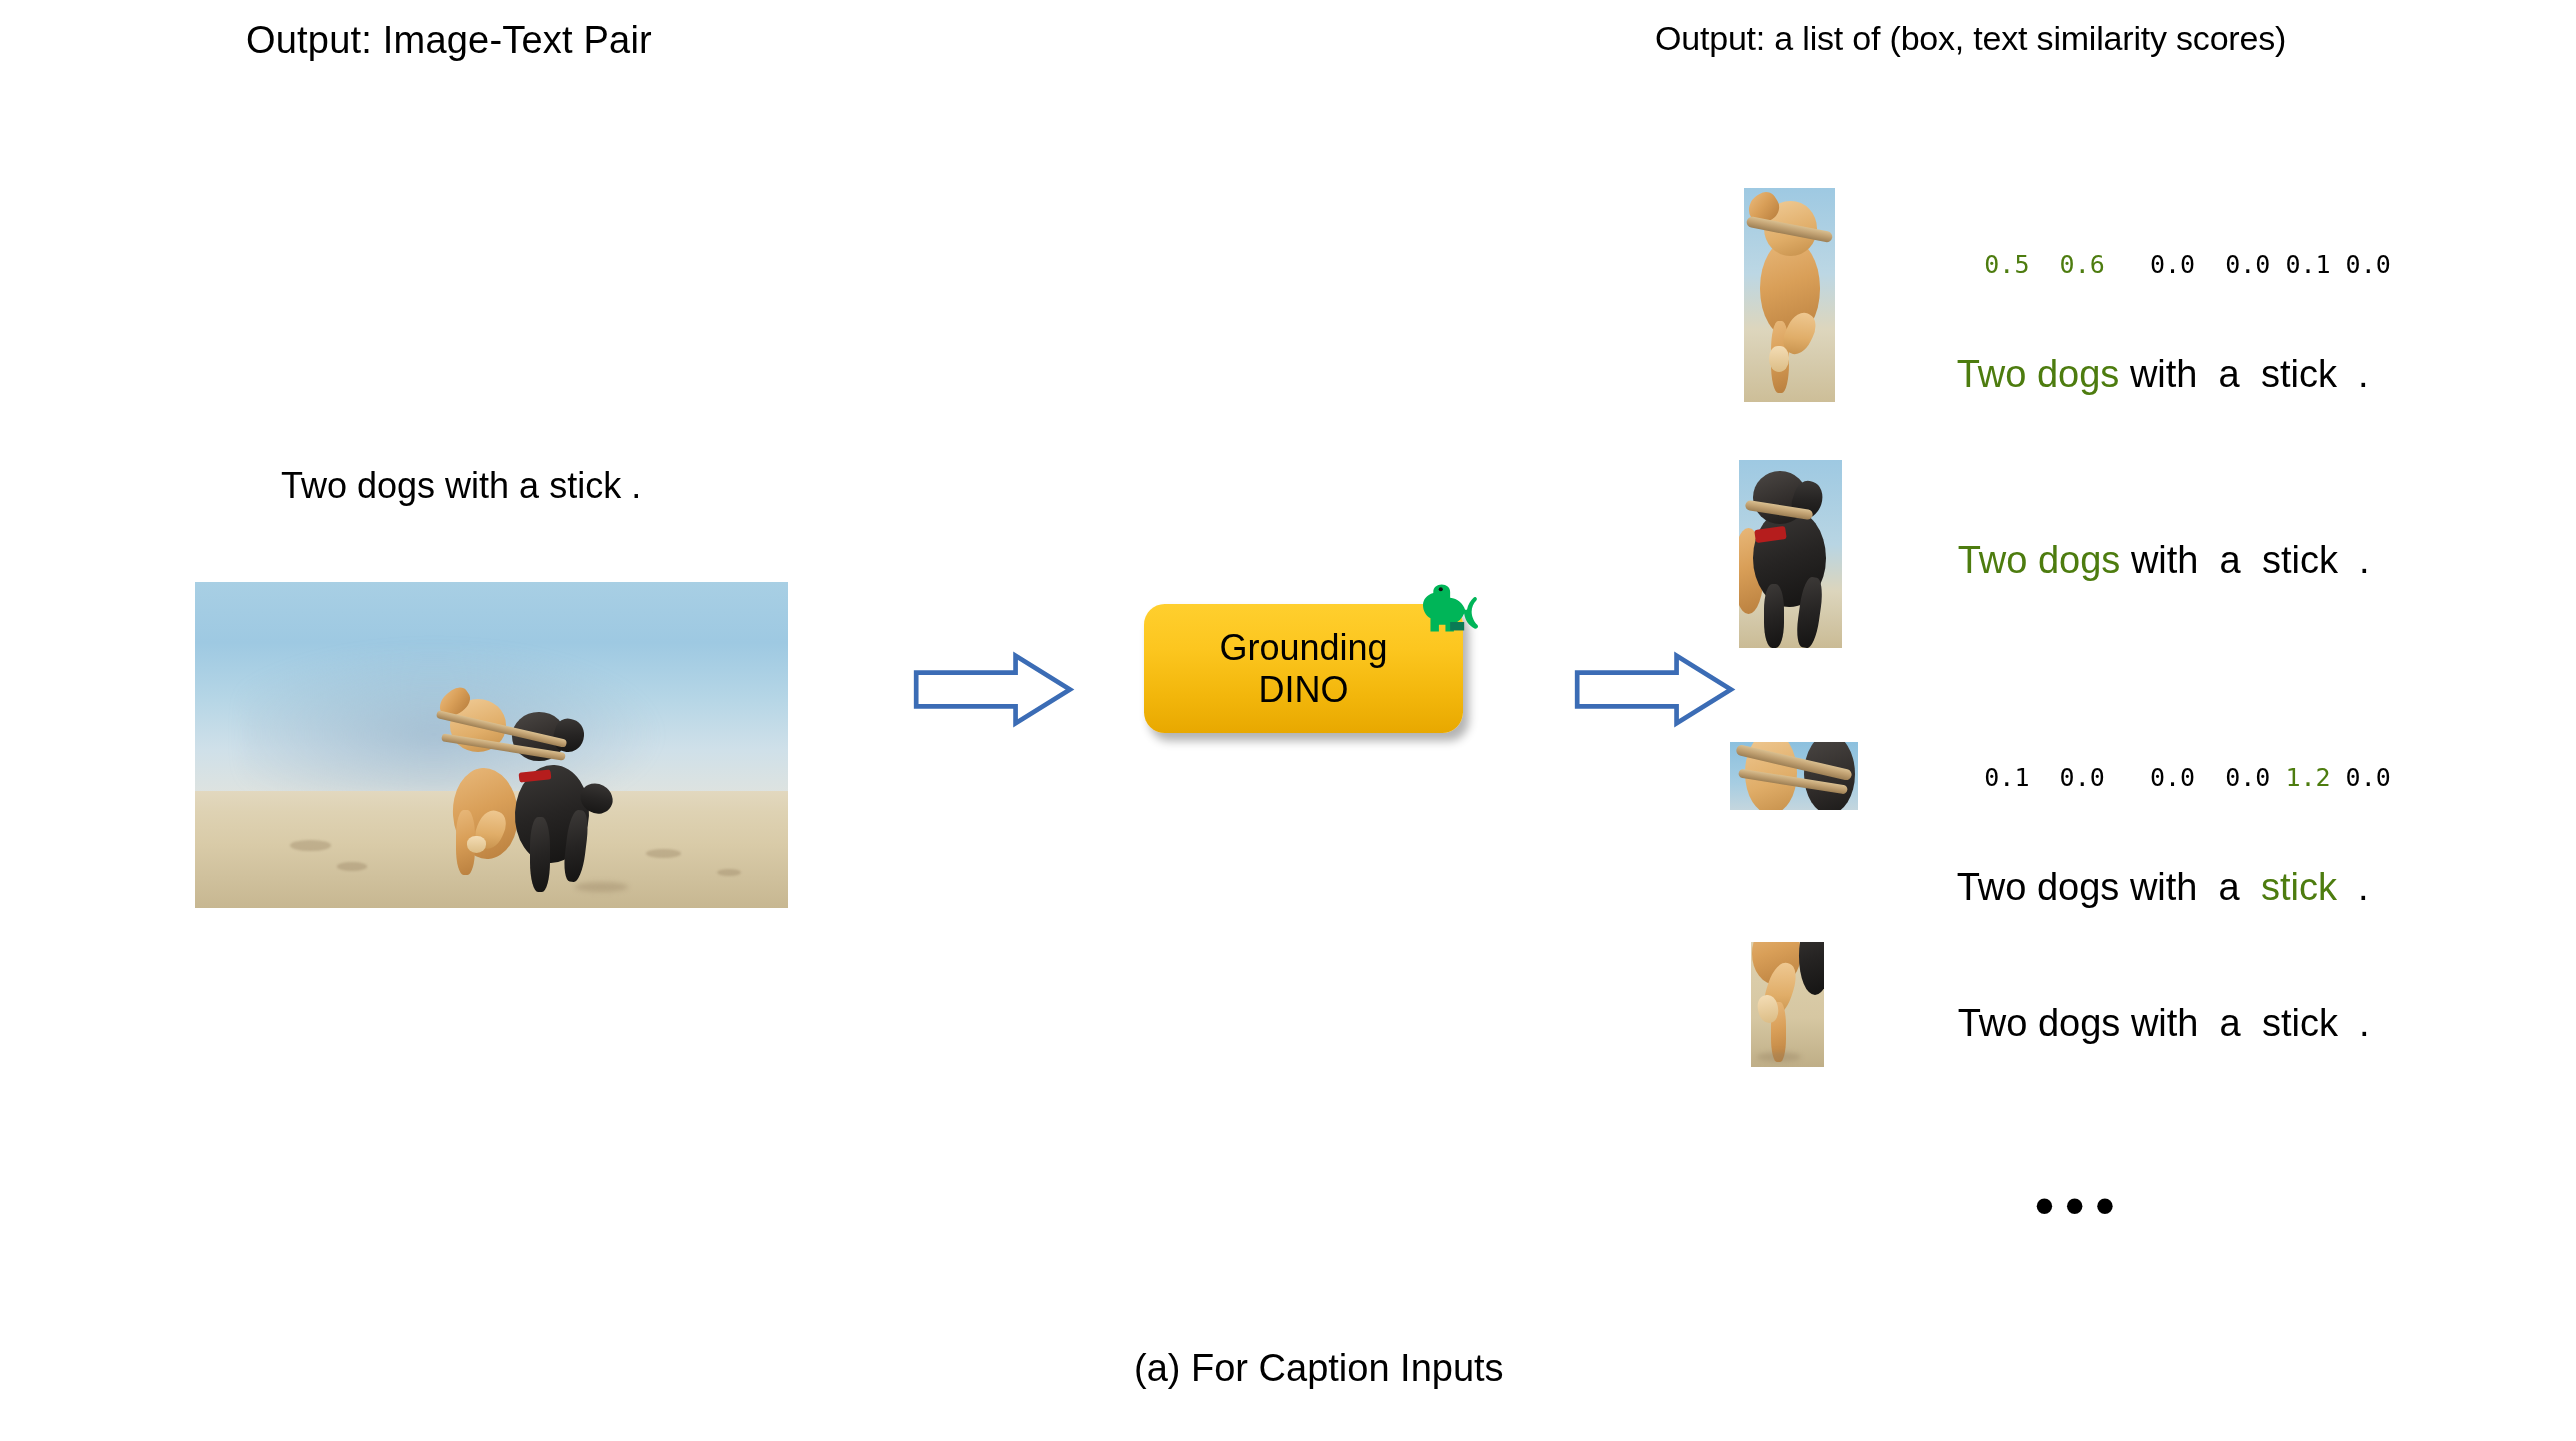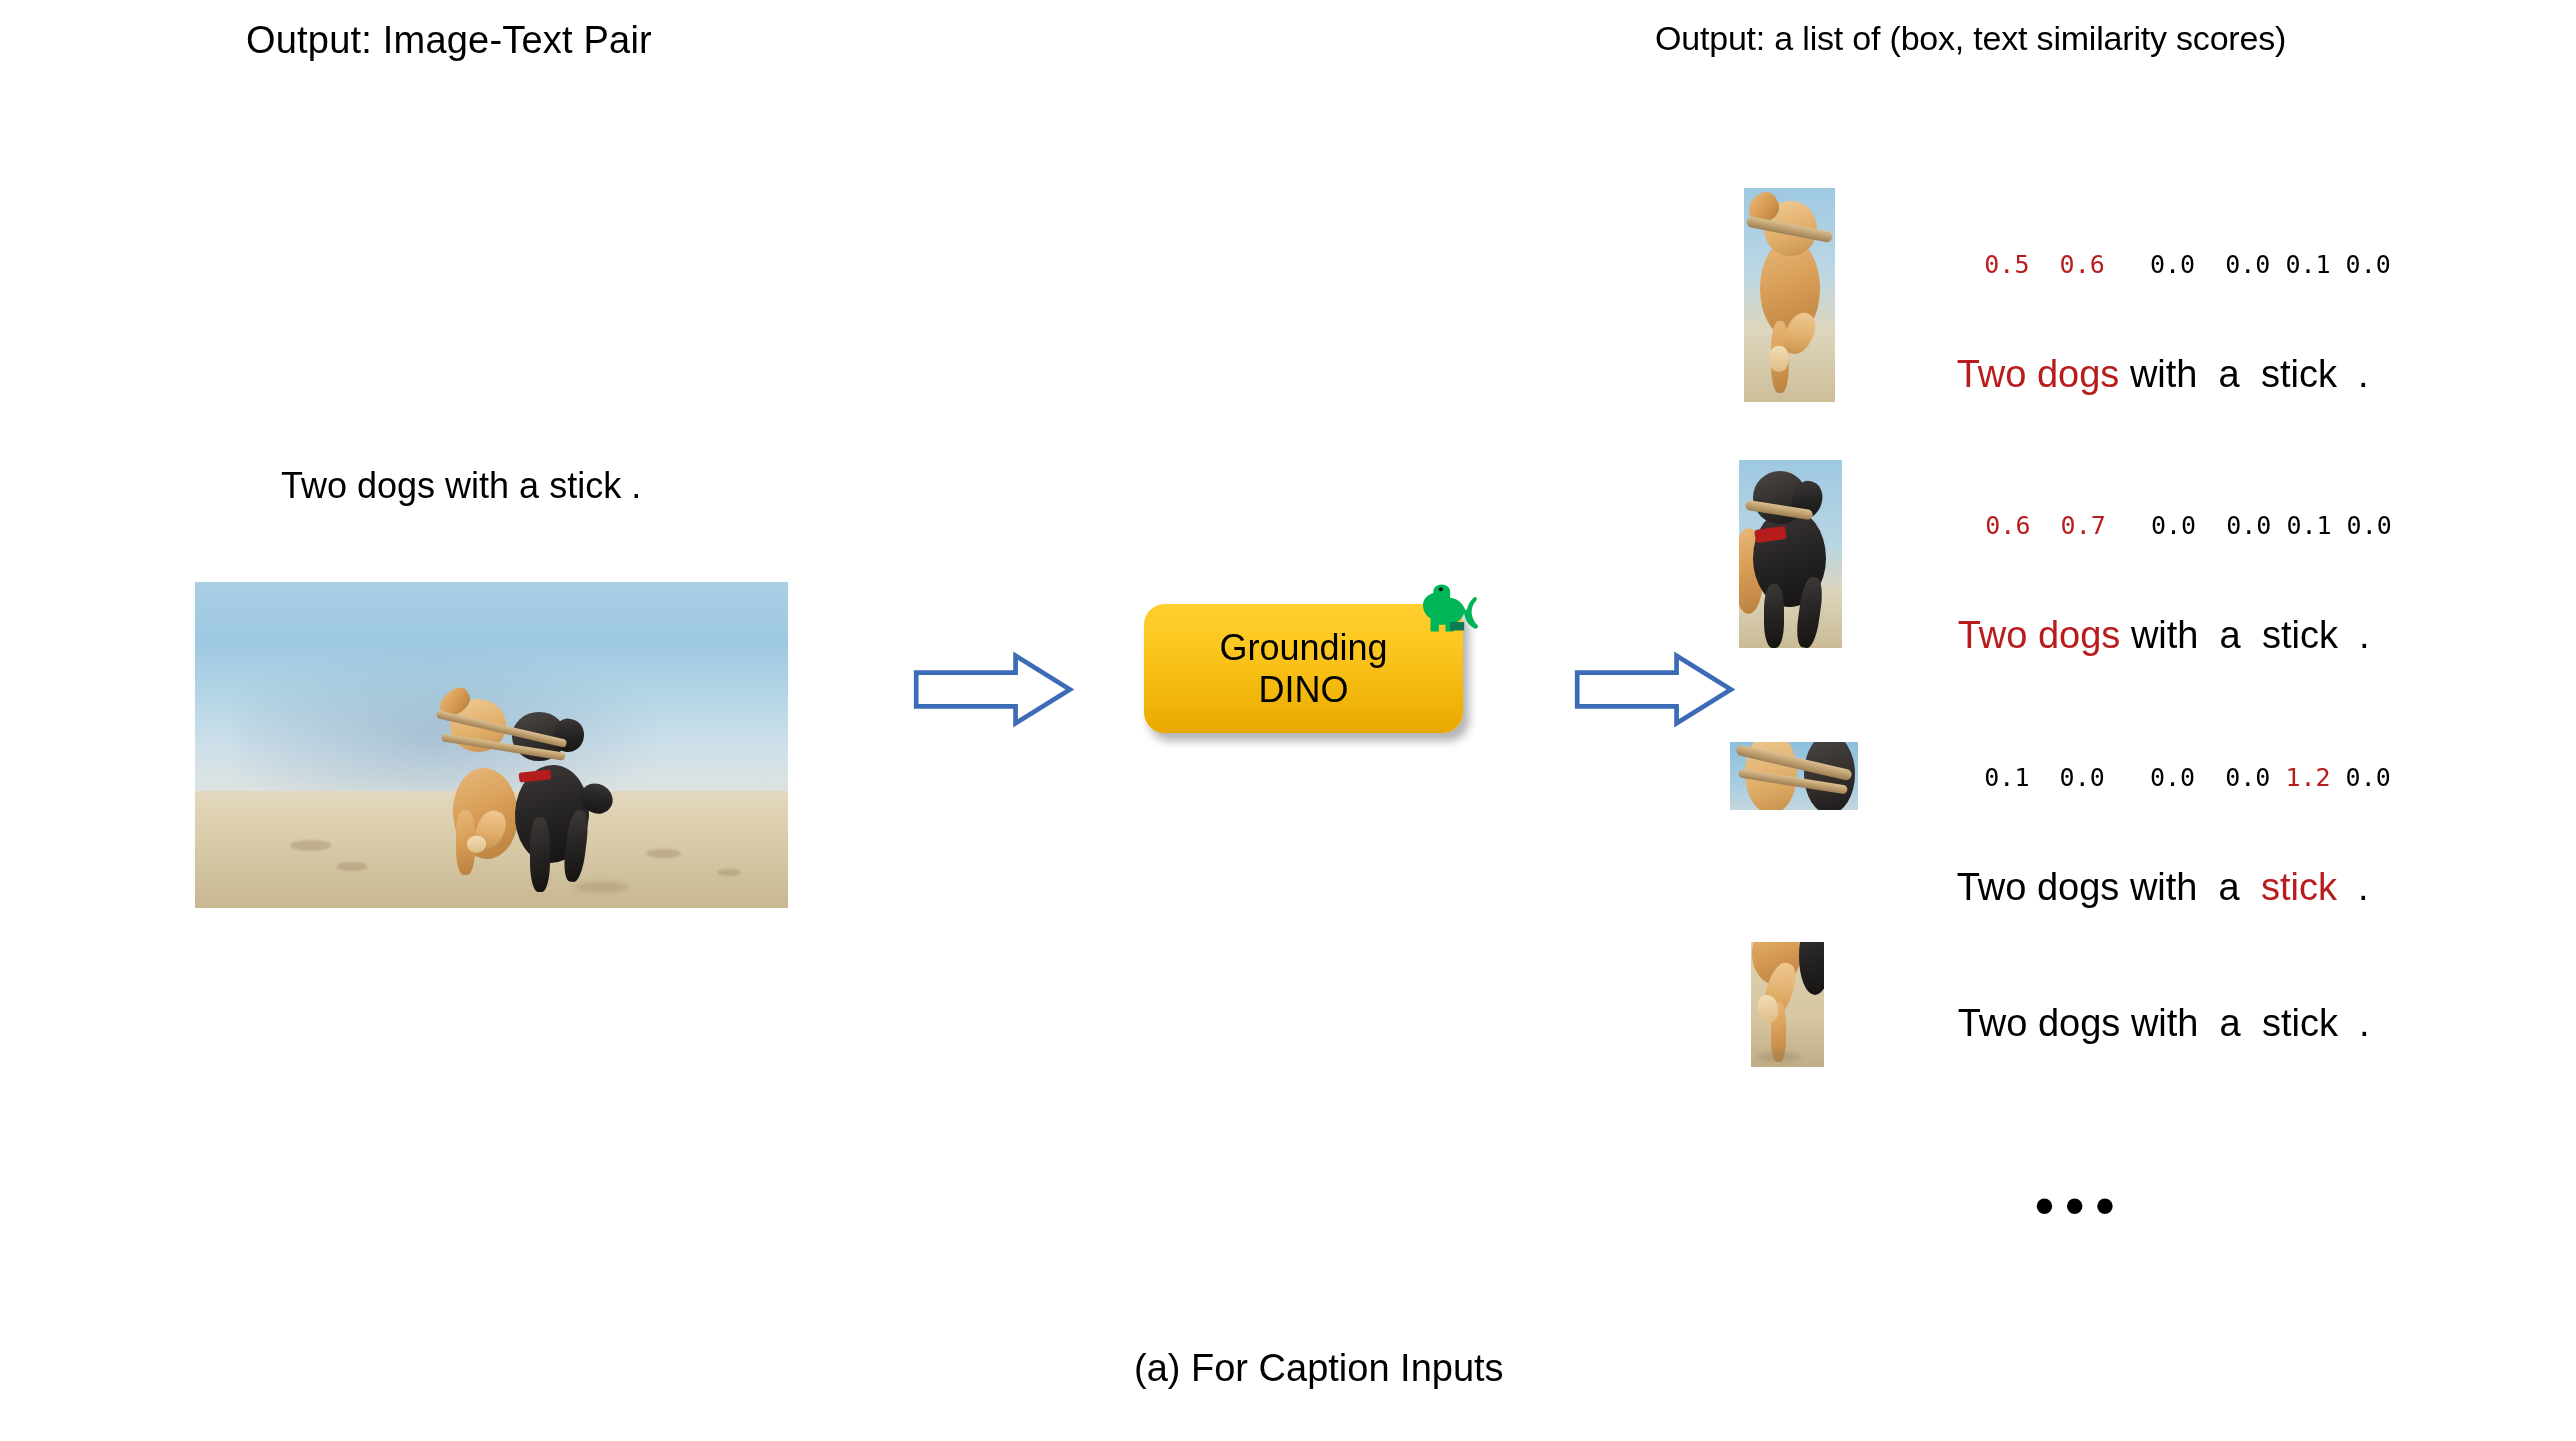--- a/index.html
+++ b/index.html
@@ -112,21 +112,21 @@
     font-family: "DejaVu Sans Mono", "Liberation Mono", monospace;
     font-size: 25px;
     white-space: pre;
     line-height: 1;
   }
   .tokens {
     font-size: 38px;
     white-space: pre;
     line-height: 1;
   }
-  .hl { color: #b91c1c; }
+  .hl { color: #4d7c0f; }
 
   #ellipsis {
     left: 2035px; top: 1178px;
     font-size: 54px; font-weight: 700; letter-spacing: 11.3px;
     color: #000; line-height: 1;
   }
 </style>
 </head>
 <body>
 
@@ -229,23 +229,20 @@
       <div class="nose" style="left:26%;top:23%;width:13%;height:5%"></div>
       <div class="eye" style="left:21%;top:14%;width:7%;height:3.2%;background:#7a5520"></div>
       <div class="eye" style="left:44%;top:14%;width:7%;height:3.2%;background:#7a5520"></div>
       <div class="stickw" style="position:absolute;left:6%;top:24%;width:66%;height:5.5%;transform:rotate(9deg)"></div>
       <div class="collar" style="position:absolute;left:16%;top:36%;width:30%;height:7%;transform:rotate(-8deg)"></div>
       <div class="dog-body blk" style="left:24%;top:66%;width:20%;height:34%;border-radius:40%"></div>
       <div class="dog-body blk" style="left:58%;top:62%;width:20%;height:38%;border-radius:40%;transform:rotate(8deg)"></div>
     </div>
   </div>
   <div class="row-text" style="left:156px;top:28px">
-    <div class="scores">
-      <span class="hl">0.6</span><span>  </span><span class="hl">0.7</span><span>   </span><span>0.0</span><span>  </span><span>0.0</span><span> </span><span>0.1</span><span> </span><span>0.0</span>
-    </div>
     <div class="tokens" style="margin-top:15px">
       <span class="hl">Two</span><span> </span><span class="hl">dogs</span><span> </span><span>with</span><span>  </span><span>a</span><span>  </span><span>stick</span><span>  </span><span>.</span>
     </div>
   </div>
 </div>
 
 <div class="out-row" style="left:1730px;top:742px">
   <div class="thumb" style="left:0;top:0;width:128px;height:68px">
     <div class="scene">
       <div class="sky" style="height:100%;background:linear-gradient(180deg,#8cc0de 0%,#a6cde2 60%,#c4d6de 100%)"></div>

